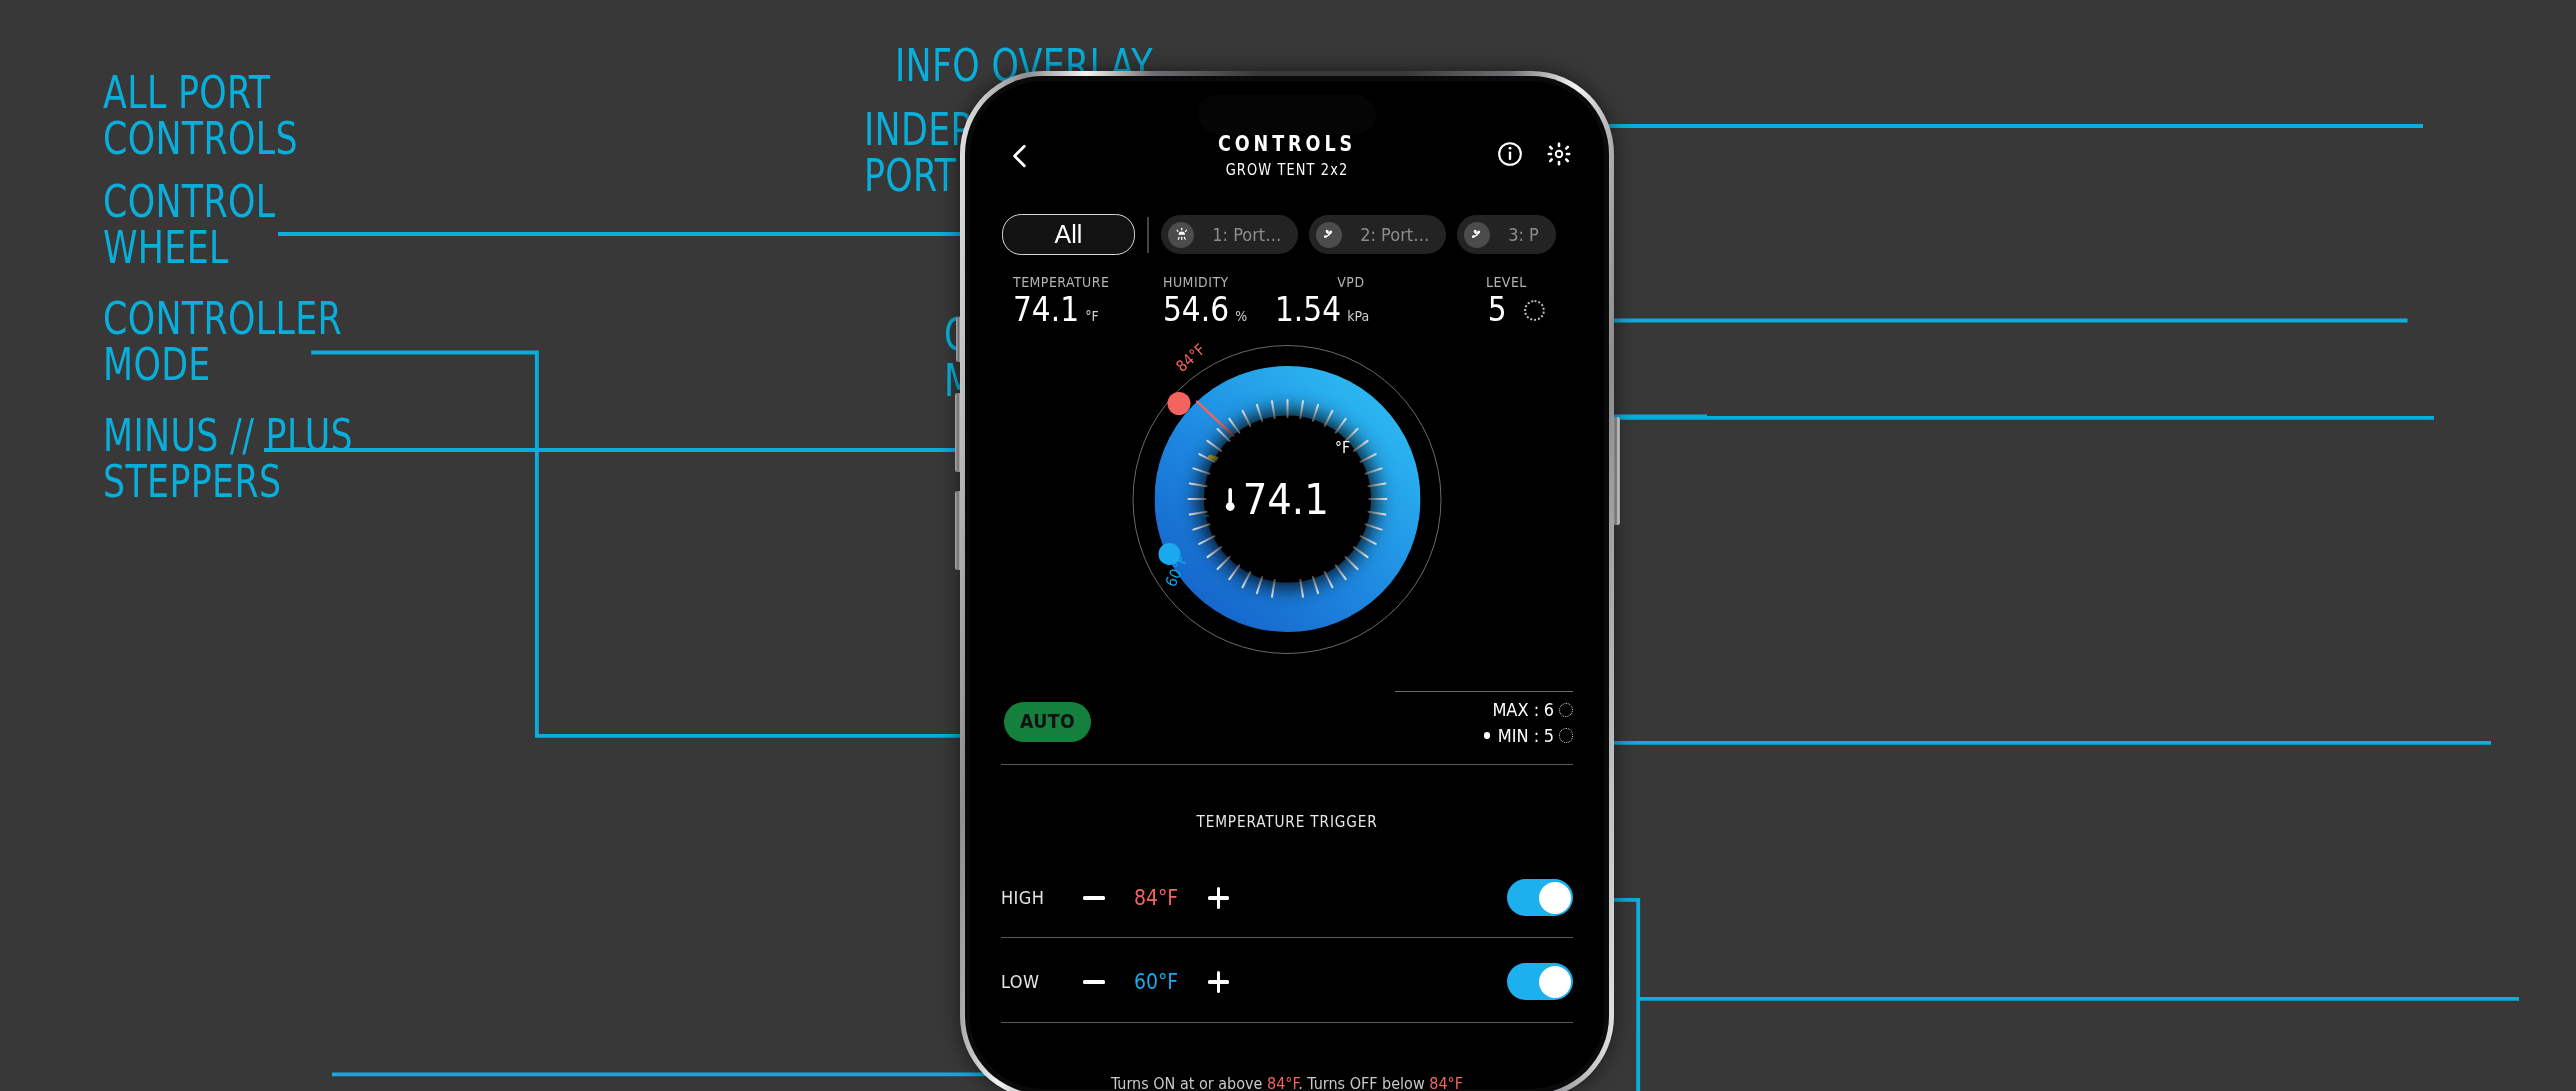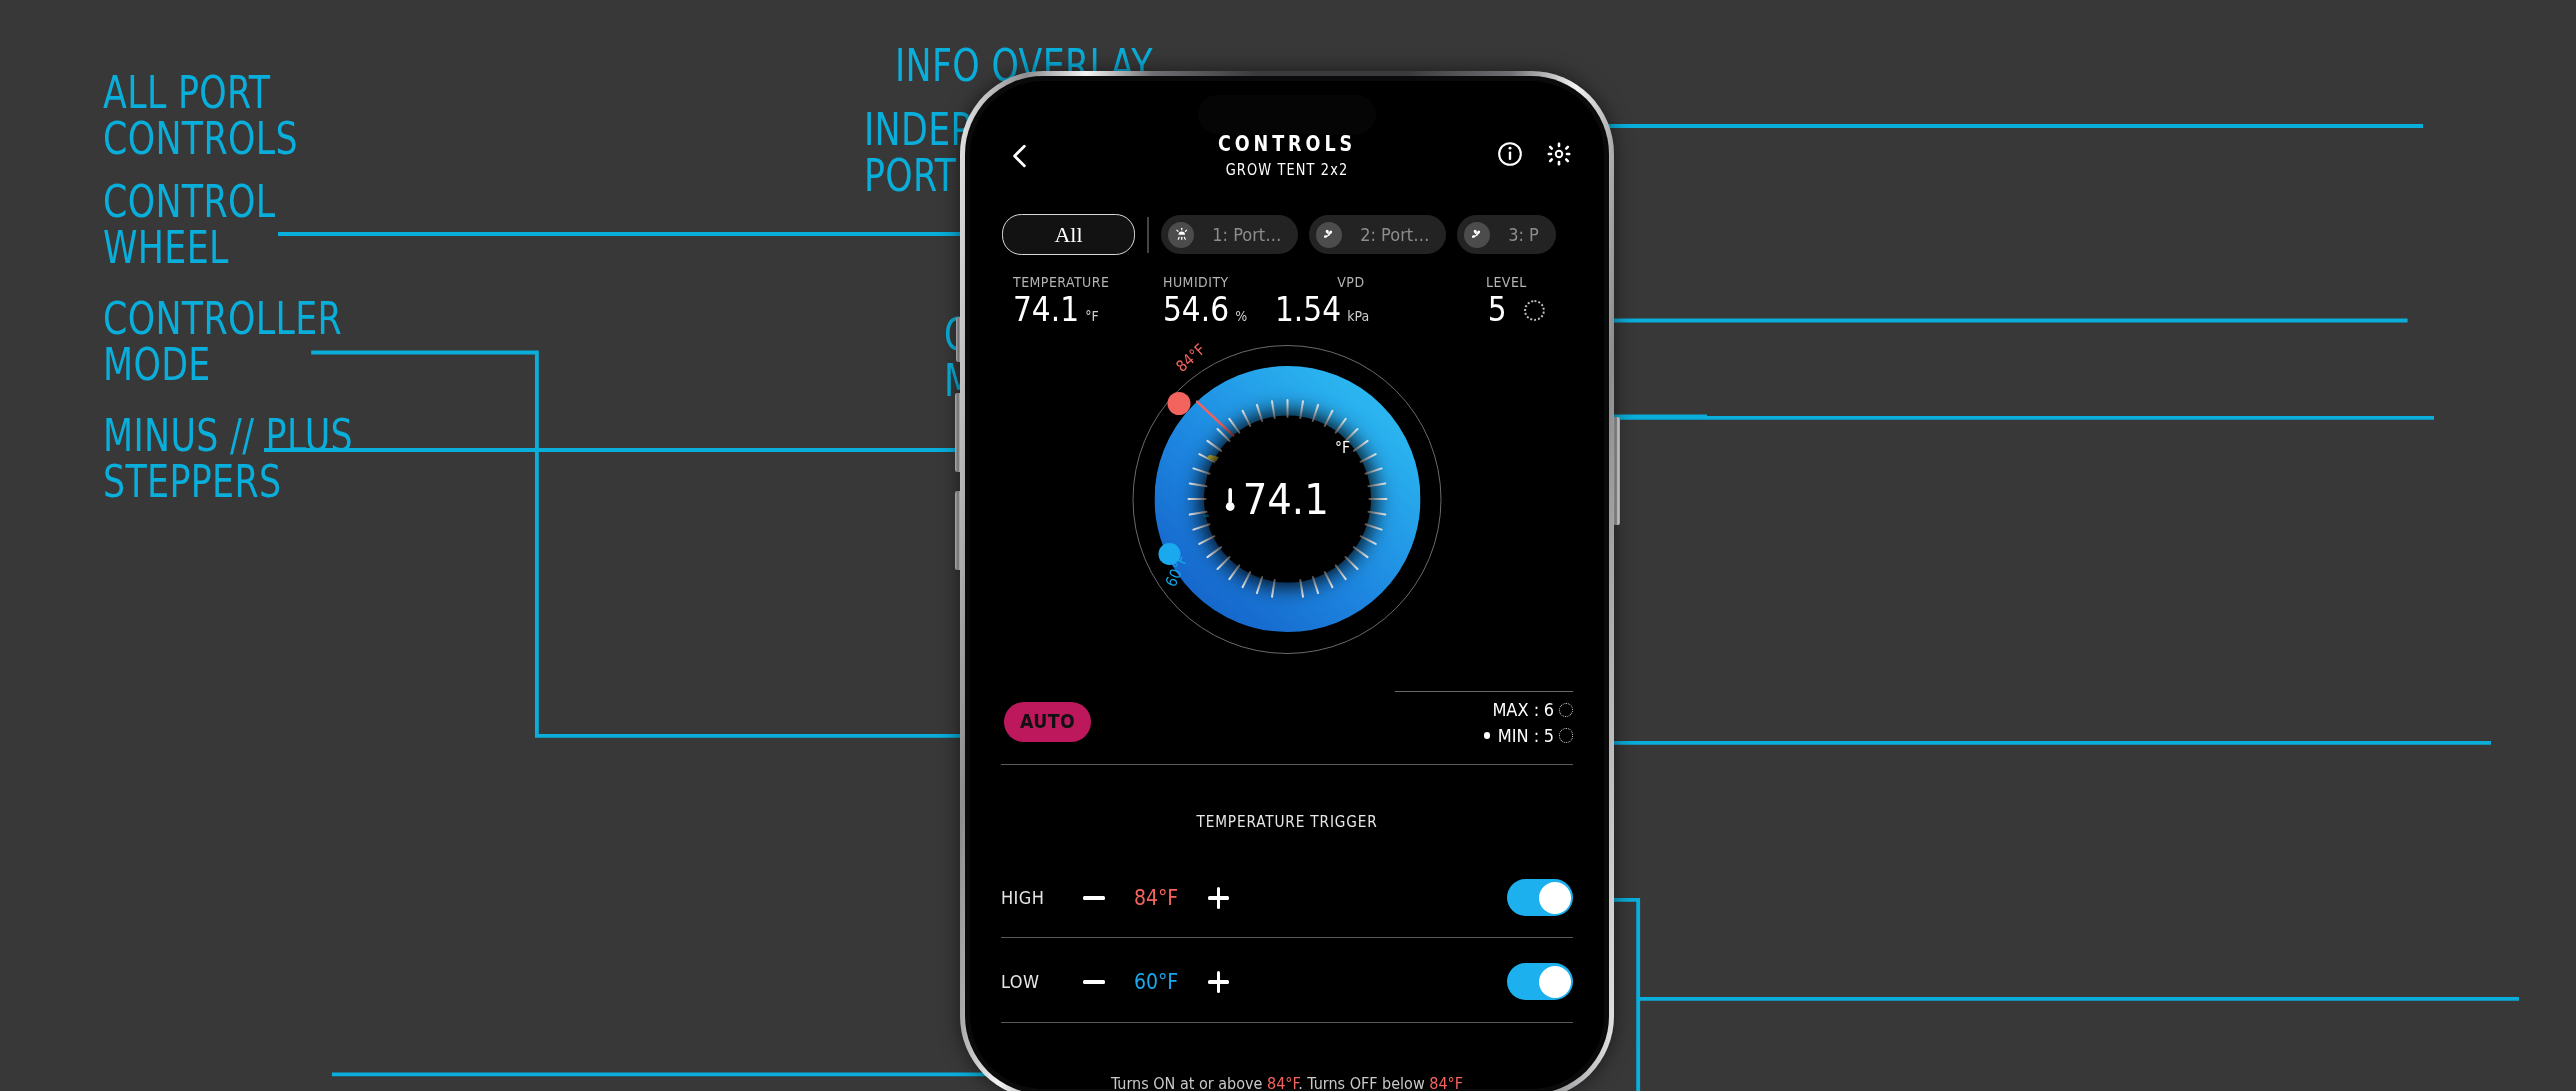--- a/index.html
+++ b/index.html
@@ -86,21 +86,21 @@
   .hdr-icons{position:absolute;right:32px;top:12.4px;display:flex;gap:23px;align-items:center;}
   .ic{width:26px;height:26px;display:block;}
 
   
   .tabs{position:absolute;left:0;right:0;top:130px;height:48px;display:flex;align-items:center;}
   .tab-all{
     margin-left:32px;width:131px;height:39px;border-radius:19.3px;
     border:1.9px solid #d8d8d8;background:#121212;
     display:flex;align-items:center;justify-content:center;flex:0 0 auto;
   }
-  .tab-all span{color:#fff;font-size:22px;font-family:Liberation Serif, serif;}
+  .tab-all span{color:#fff;font-size:25px;font-family:Liberation Sans, sans-serif;}
   .tab-div{width:1.5px;height:36px;background:#444;margin:0 12.4px;flex:0 0 auto;}
   .tab{
     height:39px;border-radius:19.3px;background:#232323;
     display:flex;align-items:center;gap:18px;padding:0 17px 0 7px;
     margin-right:10.8px;flex:0 0 auto;
   }
   .tab-ic{
     width:26px;height:26px;border-radius:50%;
     background:#4c4c4c;display:flex;align-items:center;justify-content:center;flex:0 0 auto;
   }
@@ -144,21 +144,21 @@
     left:32px;top:221px;transform:rotate(-66deg);
     font-family:"DejaVu Sans Condensed","Liberation Sans",sans-serif;}
   .handle{position:absolute;border-radius:50%;}
   .handle.hi{width:23px;height:23px;background:#f4645f;left:39px;top:51px;}
   .handle.lo{width:21.6px;height:21.6px;background:#1aa9ef;left:30px;top:202px;}
 
   
   .moderow{position:absolute;left:31px;right:31px;top:610px;height:71px;}
   .auto-pill{
     position:absolute;left:3.1px;top:10.8px;width:87px;height:40px;border-radius:20px;
-    background:#be185d;display:flex;align-items:center;justify-content:center;
+    background:#15803d;display:flex;align-items:center;justify-content:center;
   }
   .auto-pill span{color:#111;font-size:19.3px;font-weight:700;letter-spacing:0.4px;
     font-family:"DejaVu Sans Condensed","Liberation Sans",sans-serif;}
   .mm{position:absolute;right:0;top:0;width:178px;text-align:right;}
   .mm-rule{height:0.8px;background:#6b6b6b;margin-bottom:7.7px;}
   .mm-line{color:#fff;font-size:18px;display:flex;justify-content:flex-end;align-items:center;gap:4.6px;
     font-family:"DejaVu Sans Condensed","Liberation Sans",sans-serif;margin-bottom:4.6px;}
   .mm-bullet{width:6.2px;height:6.2px;border-radius:50%;background:#fff;margin-right:3.1px;}
   .mm-dots{width:12.4px;height:12.4px;border-radius:50%;border:1.9px dotted #ddd;display:inline-block;}
 

